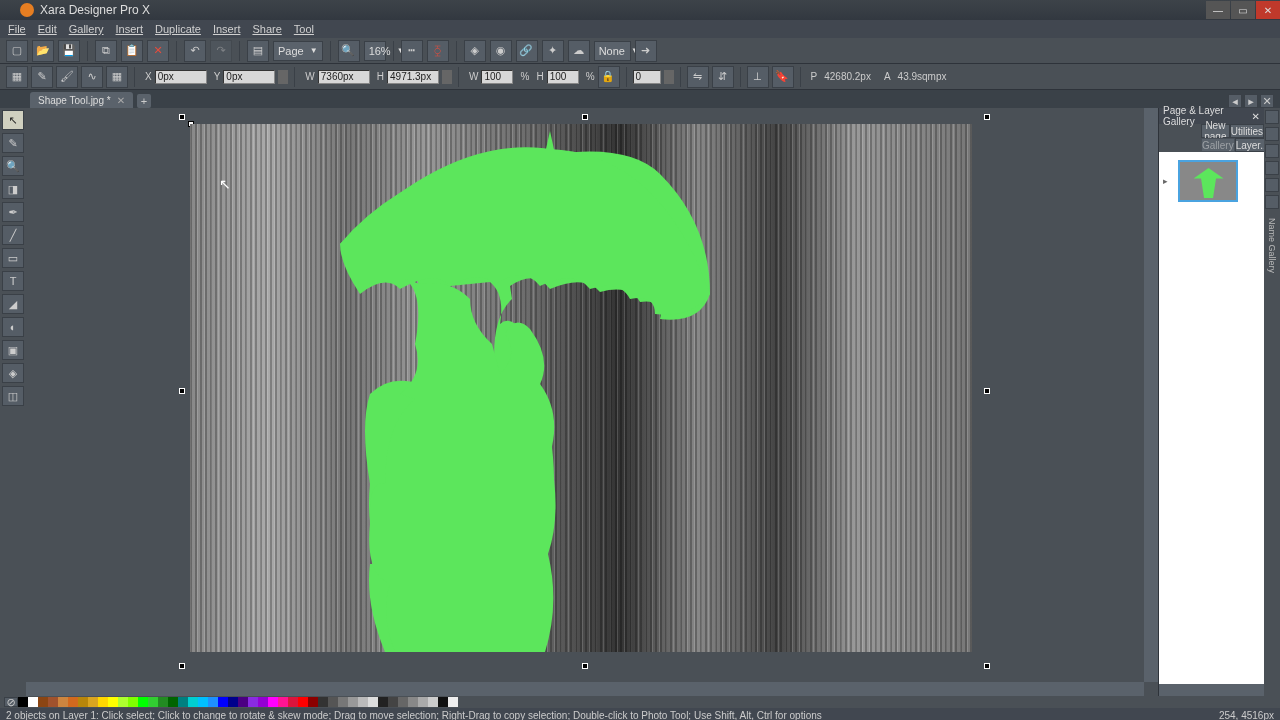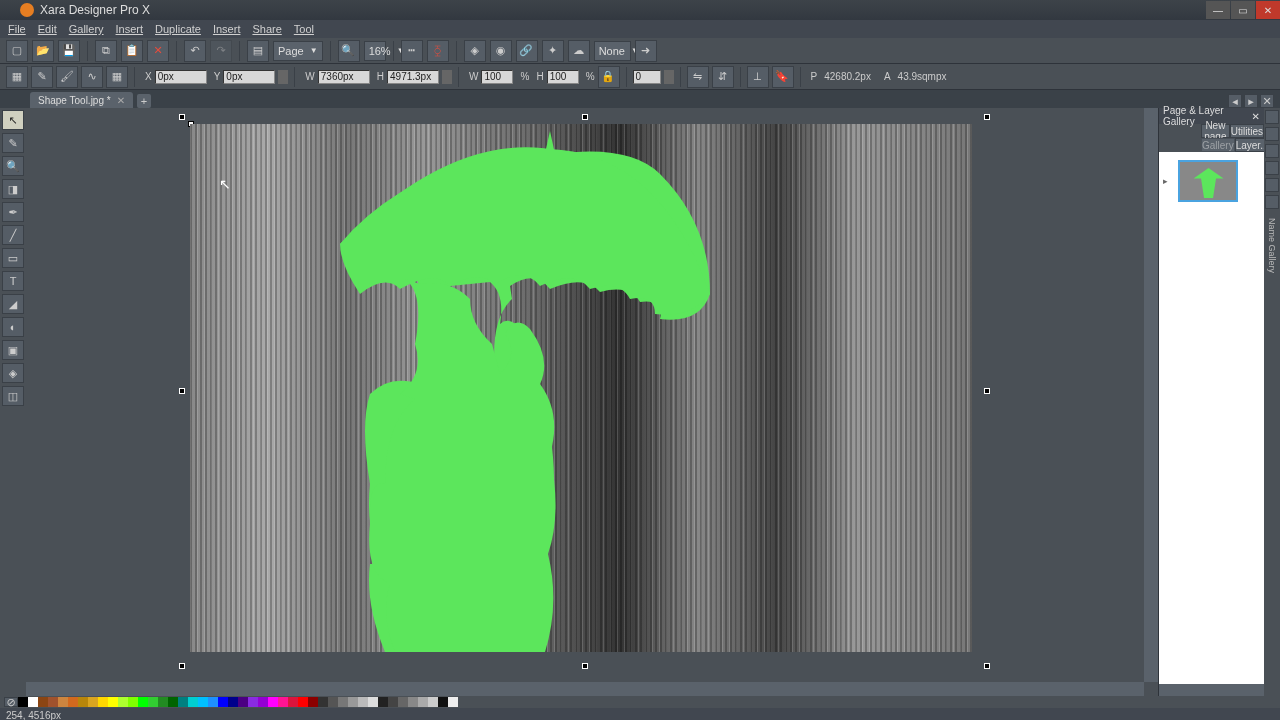--- a/index.html
+++ b/index.html
@@ -300,14 +300,15 @@
       <div class="csw" style="background: rgb(102, 102, 102);"></div>
       <div class="csw" style="background: rgb(136, 136, 136);"></div>
       <div class="csw" style="background: rgb(170, 170, 170);"></div>
       <div class="csw" style="background: rgb(204, 204, 204);"></div>
       <div class="csw" style="background: rgb(17, 17, 17);"></div>
       <div class="csw" style="background: rgb(238, 238, 238);"></div>
     </div>
 </div>
 
 <div class="statusbar">
+  <span>2 objects on Layer 1: Click select; Click to change to rotate &amp; skew mode; Drag to move selection; Right-Drag to copy selection; Double-click to Photo Tool; Use Shift, Alt, Ctrl for options</span>
   <span>254, 4516px</span>
 </div>
 
 </body></html>

